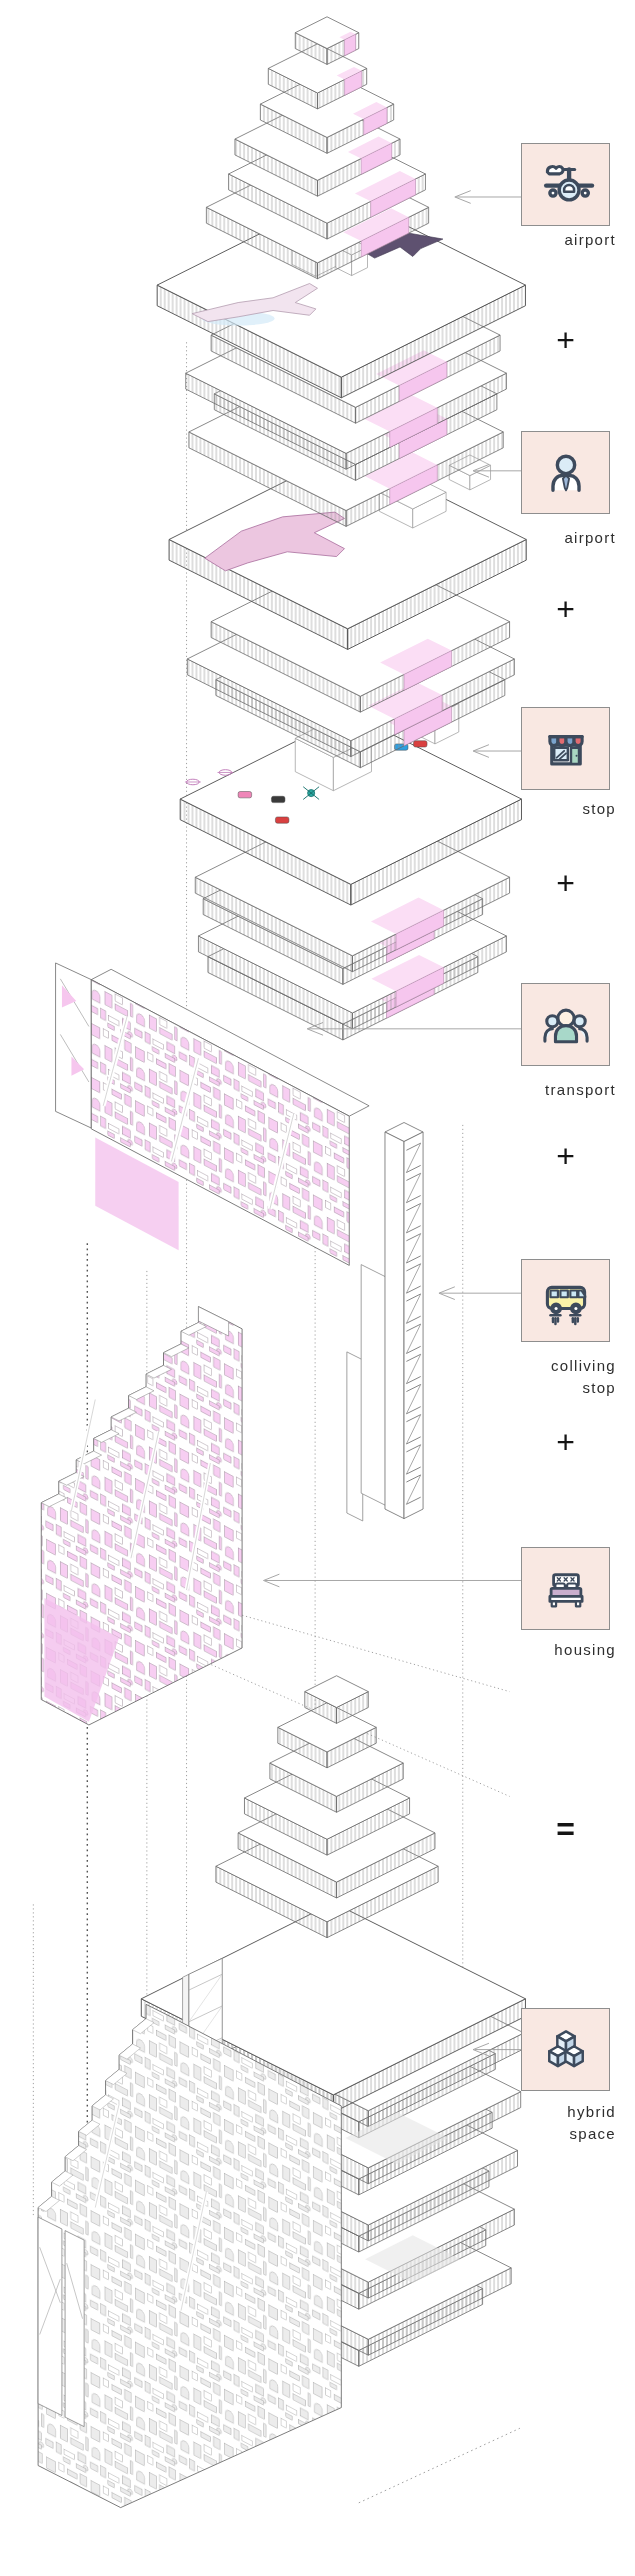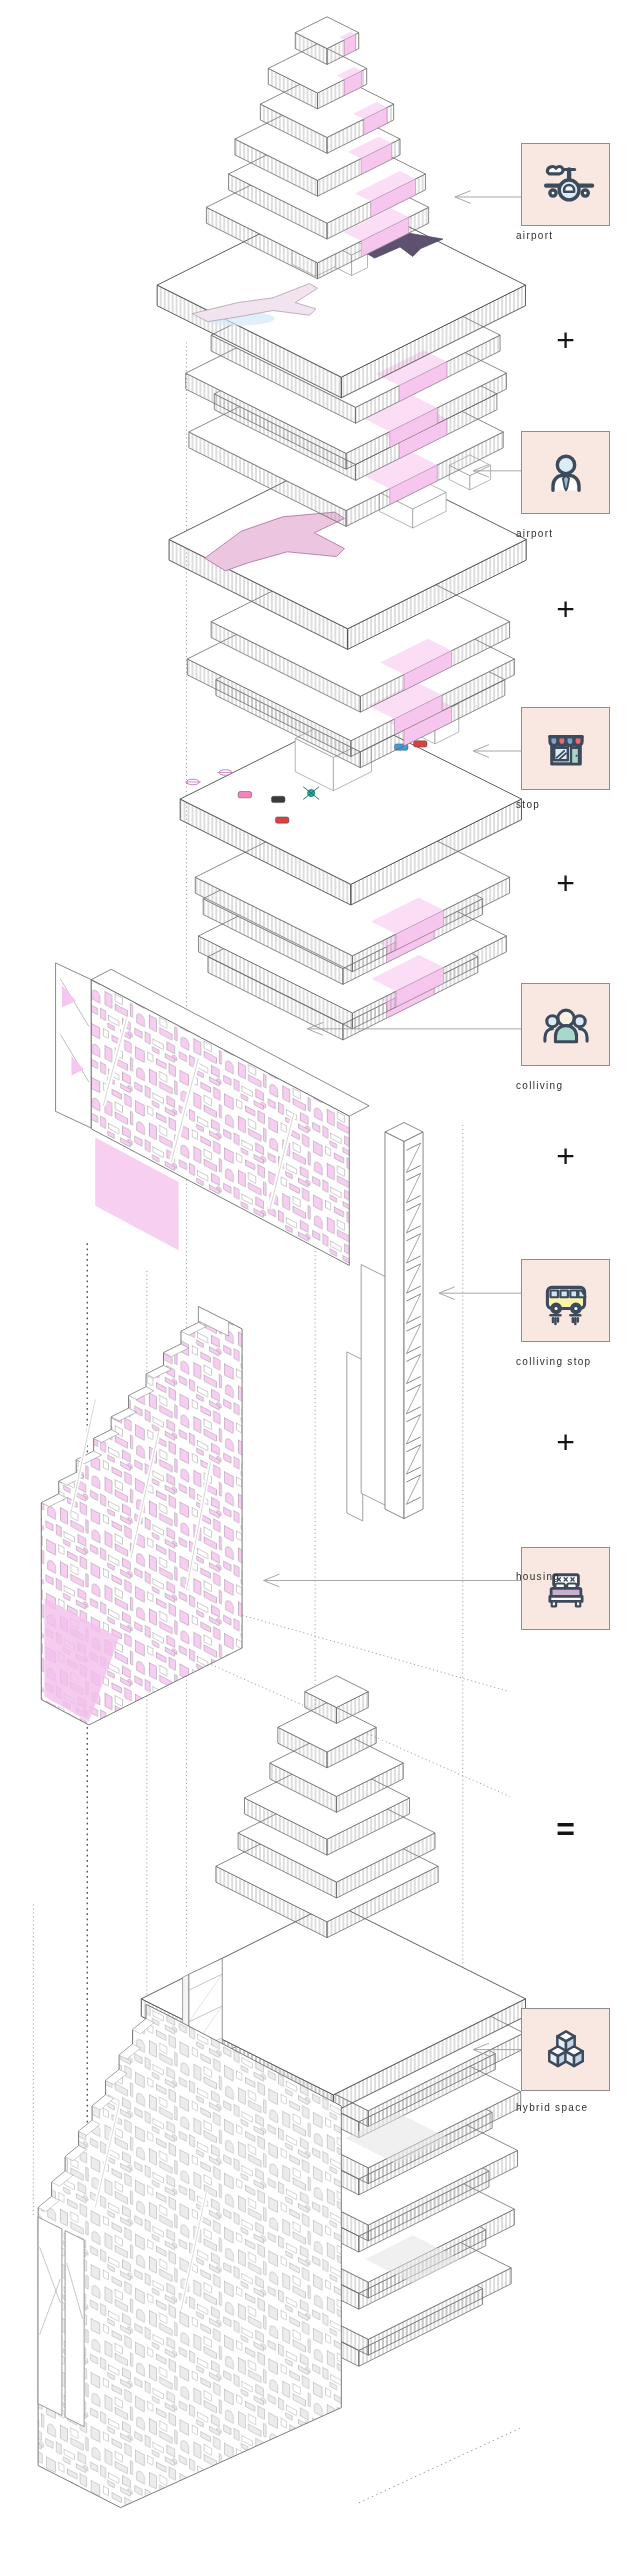--- a/index.html
+++ b/index.html
@@ -3,21 +3,21 @@
 <meta charset="utf-8">
 <style>
   html,body{margin:0;padding:0;background:#fff;}
   #page{position:relative;width:635px;height:2576px;background:#fff;overflow:hidden;
         font-family:"Liberation Sans",sans-serif;}
   #axo{position:absolute;left:0;top:0;}
   .card{position:absolute;left:521px;width:89px;height:83px;background:#f9e8e2;
         border:0.8px solid #8e8e8e;box-sizing:border-box;display:flex;align-items:center;
         justify-content:center;}
   .card svg{width:62px;height:62px;}
-  .lbl{position:absolute;left:516px;width:100px;text-align:left;font-size:10px;
+  .lbl{position:absolute;left:516px;width:100px;text-align:right;font-size:15px;
        letter-spacing:1.3px;color:#2e2e2e;font-weight:300;line-height:1.45;
        font-family:"Liberation Sans",sans-serif;}
   .op{position:absolute;left:521px;width:89px;text-align:center;font-size:32px;
       font-weight:400;color:#141414;line-height:1;}
   .op.eq{font-weight:600;}
 </style>
 </head>
 <body>
 
 <div id="page">
@@ -485,21 +485,21 @@
   <div class="card" style="top:983px">
     <svg viewBox="0 0 100 100" fill="none" stroke="#3d4a5c" stroke-width="5" stroke-linecap="round" stroke-linejoin="round">
       <circle cx="28" cy="44" r="9" fill="#d8ebf6"></circle>
       <path d="M16,76 v-6 c0,-9 6,-14 12,-14" fill="#eaf4fb"></path>
       <circle cx="72" cy="44" r="9" fill="#d8ebf6"></circle>
       <path d="M84,76 v-6 c0,-9 -6,-14 -12,-14" fill="#eaf4fb"></path>
       <circle cx="50" cy="39" r="13" fill="#fdf1e3"></circle>
       <path d="M33,77 v-9 c0,-11 8,-17 17,-17 c9,0 17,6 17,17 v9 z" fill="#a8d8c9"></path>
     </svg>
   </div>
-  <div class="lbl" style="top:1079px">colliving</div>
+  <div class="lbl" style="top:1079px">transport</div>
   <div class="op" style="top:1140px">+</div>
 
   <div class="card" style="top:1259px">
     <svg viewBox="0 0 100 100" fill="none" stroke="#3d4a5c" stroke-width="5" stroke-linecap="round" stroke-linejoin="round">
       <rect x="20" y="28" width="60" height="34" rx="7" fill="#faf3a9"></rect>
       <rect x="25" y="33" width="12" height="11" fill="#cbe7f5" stroke-width="3.5"></rect>
       <rect x="41" y="33" width="12" height="11" fill="#cbe7f5" stroke-width="3.5"></rect>
       <rect x="57" y="33" width="11" height="11" fill="#cbe7f5" stroke-width="3.5"></rect>
       <path d="M70,33 h5 l6,9 v2 h-11 z" fill="#cbe7f5" stroke-width="3.5"></path>
       <circle cx="34" cy="62" r="7" fill="#3d4a5c"></circle>
@@ -533,21 +533,21 @@
           <line x1="63" y1="32" x2="58" y2="37"></line>
       </g>
       <rect x="33" y="41" width="15" height="8" rx="2.5" fill="#ffffff" stroke-width="3.2"></rect>
       <rect x="52" y="41" width="15" height="8" rx="2.5" fill="#ffffff" stroke-width="3.2"></rect>
       <rect x="26" y="49" width="48" height="13" rx="2" fill="#c9aecd"></rect>
       <rect x="24" y="62" width="52" height="8" fill="#ffffff"></rect>
       <rect x="27" y="70" width="7" height="8" fill="#ffffff" stroke-width="3.5"></rect>
       <rect x="66" y="70" width="7" height="8" fill="#ffffff" stroke-width="3.5"></rect>
     </svg>
   </div>
-  <div class="lbl" style="top:1570px">housing</div>
+  <div class="lbl" style="top:1639px">housing</div>
   <div class="op eq" style="top:1813px">=</div>
 
   <div class="card" style="top:2008px">
     <svg viewBox="0 0 100 100" fill="none" stroke="#3d4a5c" stroke-width="4" stroke-linejoin="round">
       <g>
         <polygon points="50,20 64,28 50,36 36,28" fill="#ffffff"></polygon>
         <polygon points="36,28 50,36 50,52 36,44" fill="#e4eef7"></polygon>
         <polygon points="64,28 50,36 50,52 64,44" fill="#c3d6e8"></polygon>
       </g>
       <g>

